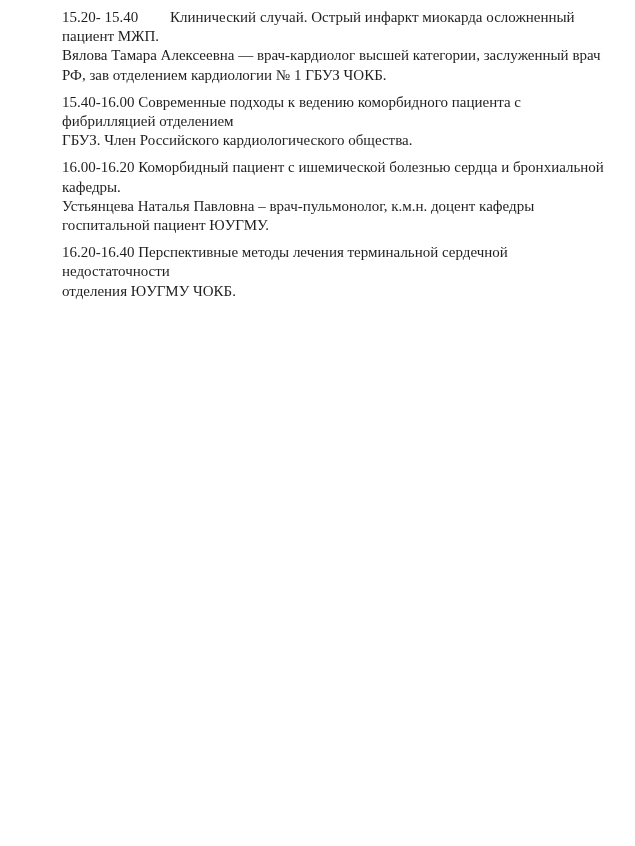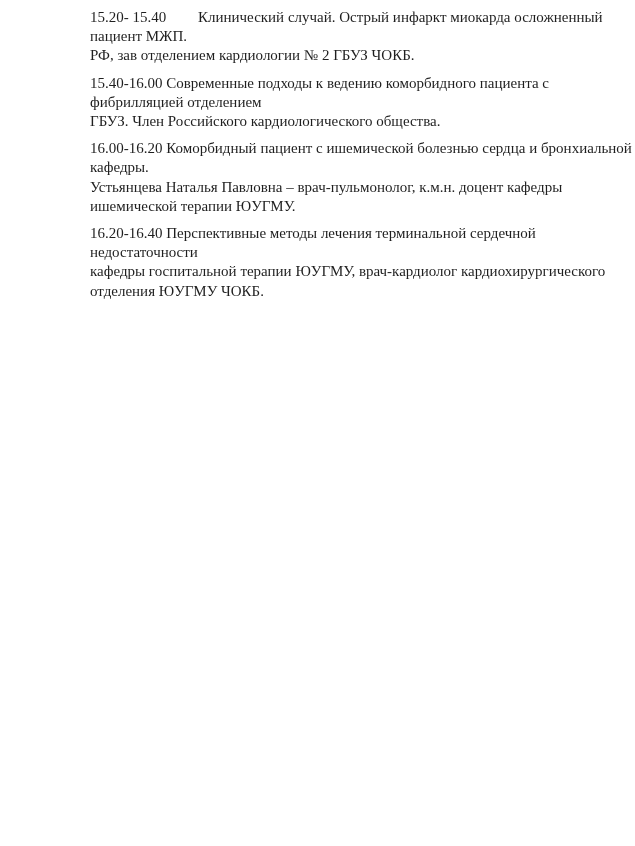--- a/index.html
+++ b/index.html
@@ -22,51 +22,50 @@
     background: #ffffff;
   }
   .para {
     margin: 0 0 8px 0;
     width: 573px;
   }
   .line {
     font-size: 15px;
     line-height: 19.2px;
     white-space: nowrap;
-    margin-left: 28px;
   }
   .tabbed-time {
     display: inline-block;
     width: 108px;
   }
 </style>
 </head>
 <body>
 
 <div class="page">
 
   <div class="para">
     <div class="line"><span class="tabbed-time">15.20- 15.40</span><span>Клинический случай. Острый инфаркт миокарда осложненный</span></div>
     <div class="line">пациент МЖП.</div>
-    <div class="line">РФ, зав отделением кардиологии № 2 ГБУЗ ЧОКБ.</div>
+    <div class="line">Вялова Тамара Алексеевна — врач-кардиолог высшей категории, заслуженный врач</div>
+    <div class="line">РФ, зав отделением кардиологии № 1 ГБУЗ ЧОКБ.</div>
   </div>
 
   <div class="para">
     <div class="line">15.40-16.00 Современные подходы к ведению коморбидного пациента с</div>
     <div class="line">фибрилляцией отделением</div>
     <div class="line">ГБУЗ. Член Российского кардиологического общества.</div>
   </div>
 
   <div class="para">
     <div class="line">16.00-16.20 Коморбидный пациент с ишемической болезнью сердца и бронхиальной</div>
     <div class="line">кафедры.</div>
     <div class="line">Устьянцева Наталья Павловна – врач-пульмонолог, к.м.н. доцент кафедры</div>
-    <div class="line">ишемической терапии ЮУГМУ.</div>
+    <div class="line">госпитальной пациент ЮУГМУ.</div>
   </div>
 
   <div class="para">
     <div class="line">16.20-16.40 Перспективные методы лечения терминальной сердечной</div>
     <div class="line">недостаточности</div>
-    <div class="line">кафедры госпитальной терапии ЮУГМУ, врач-кардиолог кардиохирургического</div>
     <div class="line">отделения ЮУГМУ ЧОКБ.</div>
   </div>
 
 </div>
 
 </body></html>

